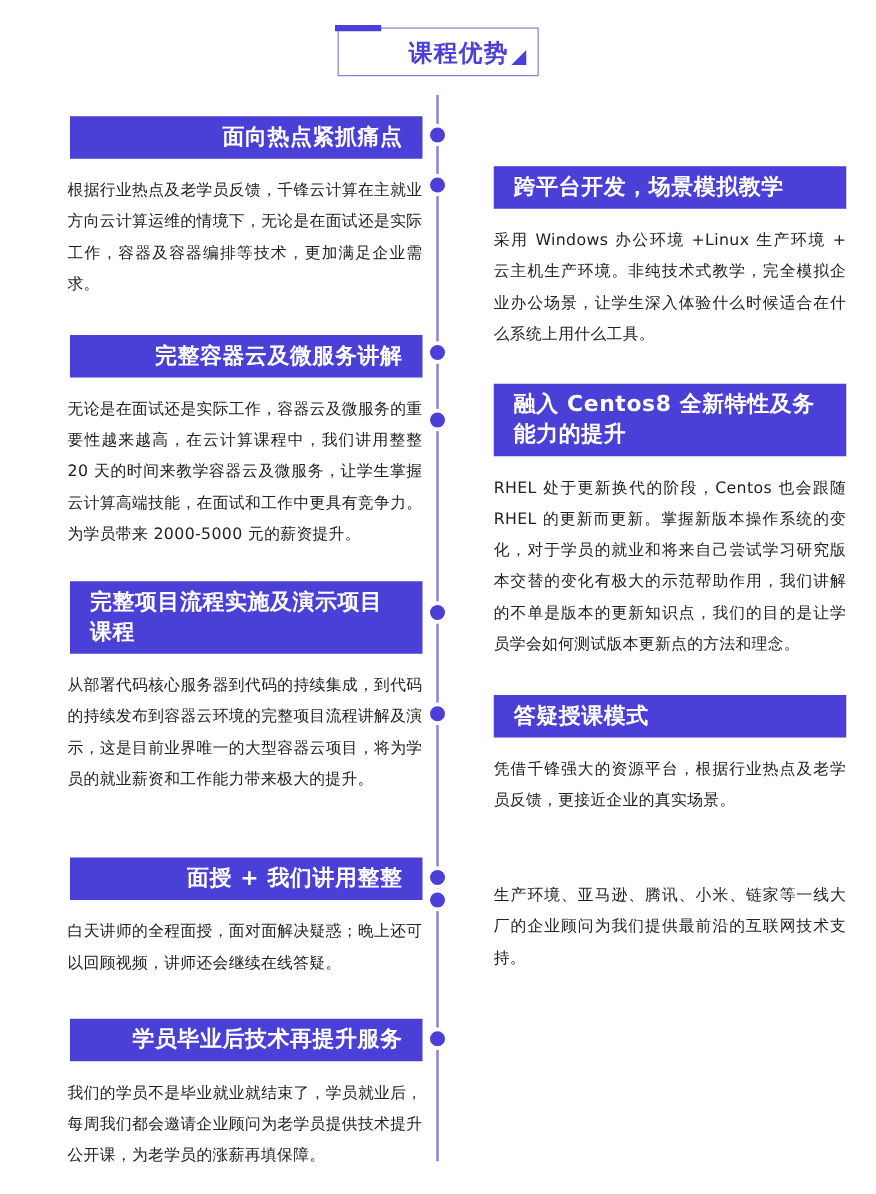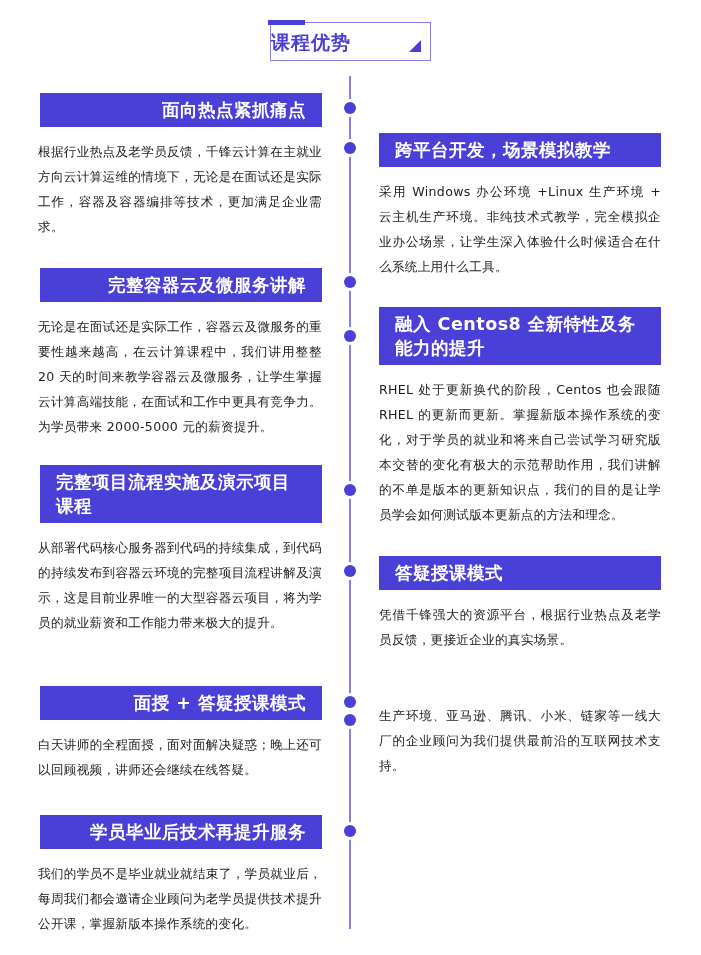--- a/index.html
+++ b/index.html
@@ -1,28 +1,28 @@
 <!DOCTYPE html>
 <html><head>
 <meta charset="utf-8">
 <style>
   html, body { margin: 0; padding: 0; background: #ffffff; }
   body { width: 701px; height: 955px; position: relative; overflow: hidden;
          font-family: "DejaVu Sans", "Liberation Sans", sans-serif; color: #222; }
   .title-box { position: absolute; left: 270px; top: 22px; width: 161px; height: 39px;
                border: 1.5px solid #8a80e0; box-sizing: border-box; background: #fff; }
   .title-accent { position: absolute; left: 268px; top: 20px; width: 37px; height: 5px; background: #4a3fd6; }
-  .title-text { position: absolute; left: 0; right: 17px; top: 7px; text-align: left;
+  .title-text { position: absolute; left: 0; right: 17px; top: 7px; text-align: right;
                 font-size: 19px; font-weight: bold; color: #4a3fd6; letter-spacing: 1px; padding-right: 6px; }
   .title-tri { position: absolute; right: 9px; bottom: 8px; width: 0; height: 0;
                border-left: 12px solid transparent; border-bottom: 12px solid #4a3fd6; }
   .timeline-line { position: absolute; left: 349px; top: 76px; width: 2px; height: 853px; background: #8a80e0; }
   .dot { position: absolute; left: 344px; width: 12px; height: 12px; border-radius: 50%;
          background: #4a3fd6; box-shadow: 0 0 0 3px #fff; }
-  .card { position: absolute; width: 282px; }
+  .card { position: absolute; width: 282px; margin-left: 16px; }
   .card.left { left: 40px; }
   .card.right { left: 379px; }
   .card-head { background: #4a3fd6; color: #fff; font-weight: bold; font-size: 17.5px;
                line-height: 24px; padding: 5px 16px; box-sizing: border-box; letter-spacing: 0.5px; }
   .card.left .card-head.r { text-align: right; }
   .card-body { margin-top: 12px; font-size: 12.6px; line-height: 25px; color: #222;
                letter-spacing: 0.3px; text-align: justify; }
   .card.left .card-body { margin-left: -2px; }
 </style>
 </head>
@@ -54,27 +54,27 @@
   <div class="card-head r">完整容器云及微服务讲解</div>
   <div class="card-body">无论是在面试还是实际工作，容器云及微服务的重要性越来越高，在云计算课程中，我们讲用整整 20 天的时间来教学容器云及微服务，让学生掌握云计算高端技能，在面试和工作中更具有竞争力。为学员带来 2000-5000 元的薪资提升。</div>
 </div>
 
 <div class="card left" style="top:465px">
   <div class="card-head">完整项目流程实施及演示项目课程</div>
   <div class="card-body">从部署代码核心服务器到代码的持续集成，到代码的持续发布到容器云环境的完整项目流程讲解及演示，这是目前业界唯一的大型容器云项目，将为学员的就业薪资和工作能力带来极大的提升。</div>
 </div>
 
 <div class="card left" style="top:686px">
-  <div class="card-head r">面授 + 答疑授课模式</div>
+  <div class="card-head r">面授 + 我们讲用整整</div>
   <div class="card-body">白天讲师的全程面授，面对面解决疑惑；晚上还可以回顾视频，讲师还会继续在线答疑。</div>
 </div>
 
 <div class="card left" style="top:815px">
   <div class="card-head r">学员毕业后技术再提升服务</div>
-  <div class="card-body">我们的学员不是毕业就业就结束了，学员就业后，每周我们都会邀请企业顾问为老学员提供技术提升公开课，掌握新版本操作系统的变化。</div>
+  <div class="card-body">我们的学员不是毕业就业就结束了，学员就业后，每周我们都会邀请企业顾问为老学员提供技术提升公开课，为老学员的涨薪再填保障。</div>
 </div>
 
 <div class="card right" style="top:133px">
   <div class="card-head">跨平台开发，场景模拟教学</div>
   <div class="card-body">采用 Windows 办公环境 +Linux 生产环境 + 云主机生产环境。非纯技术式教学，完全模拟企业办公场景，让学生深入体验什么时候适合在什么系统上用什么工具。</div>
 </div>
 
 <div class="card right" style="top:307px">
   <div class="card-head">融入 Centos8 全新特性及务能力的提升</div>
   <div class="card-body">RHEL 处于更新换代的阶段，Centos 也会跟随 RHEL 的更新而更新。掌握新版本操作系统的变化，对于学员的就业和将来自己尝试学习研究版本交替的变化有极大的示范帮助作用，我们讲解的不单是版本的更新知识点，我们的目的是让学员学会如何测试版本更新点的方法和理念。</div>

